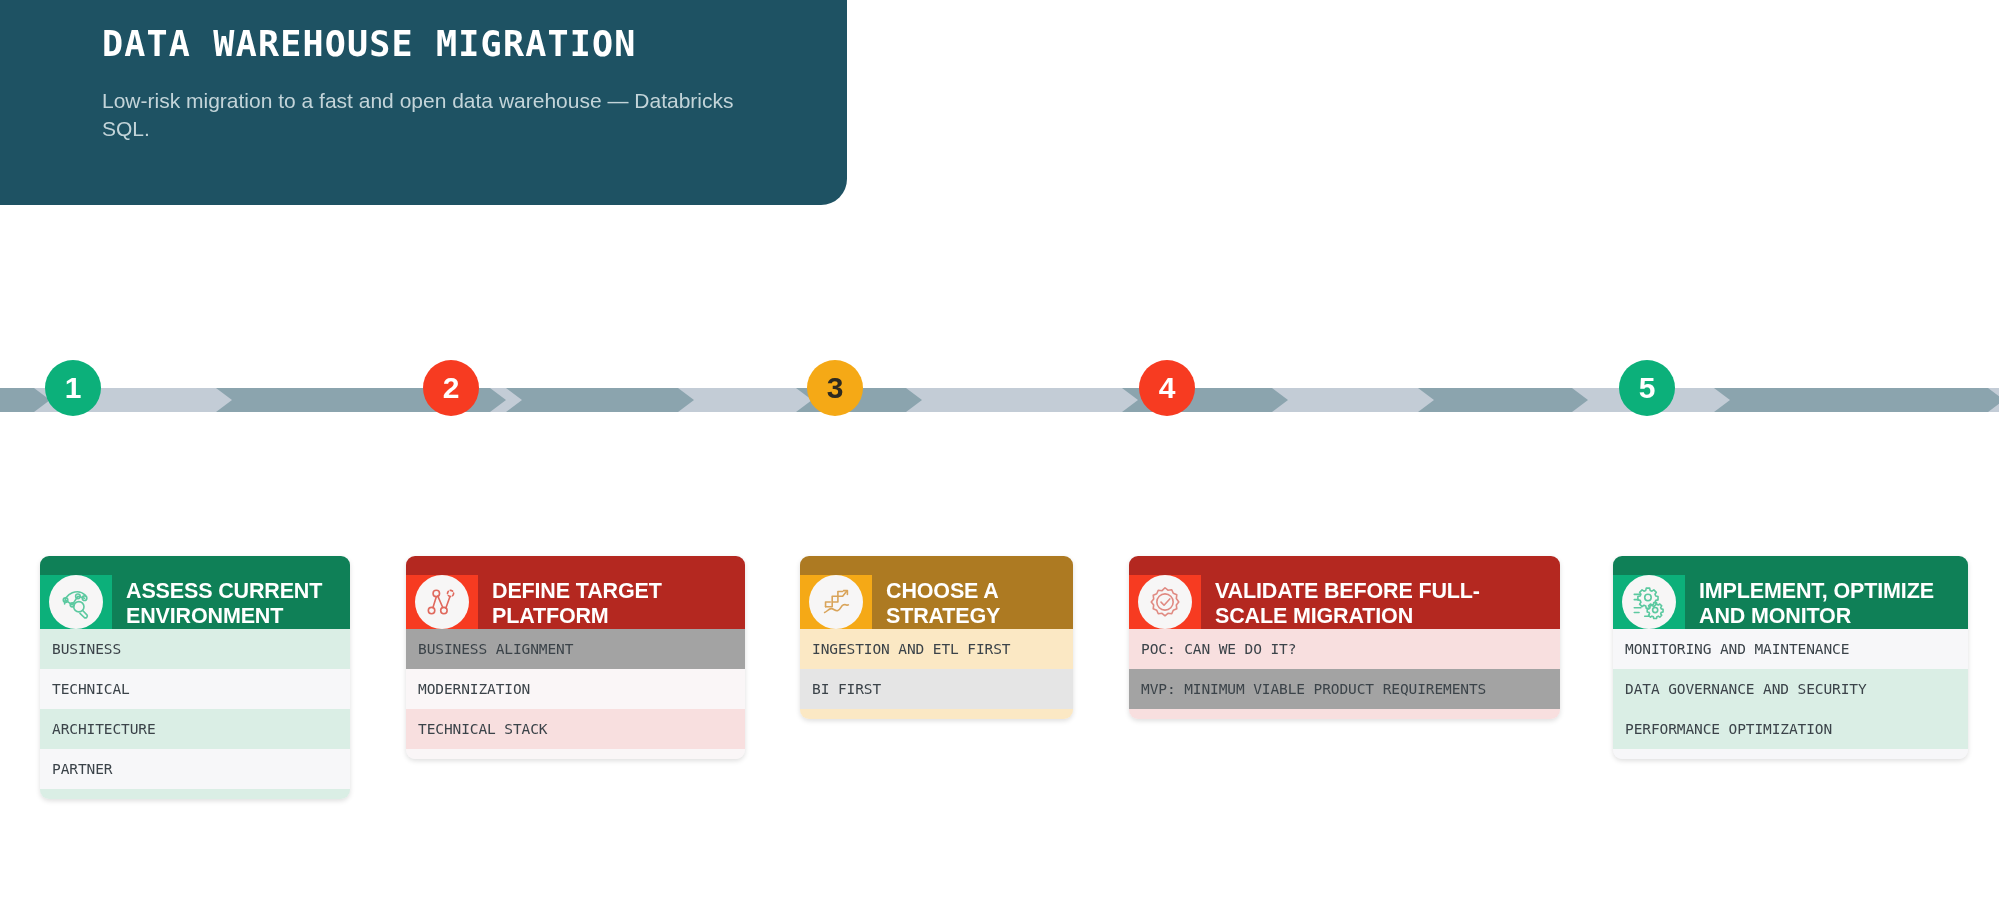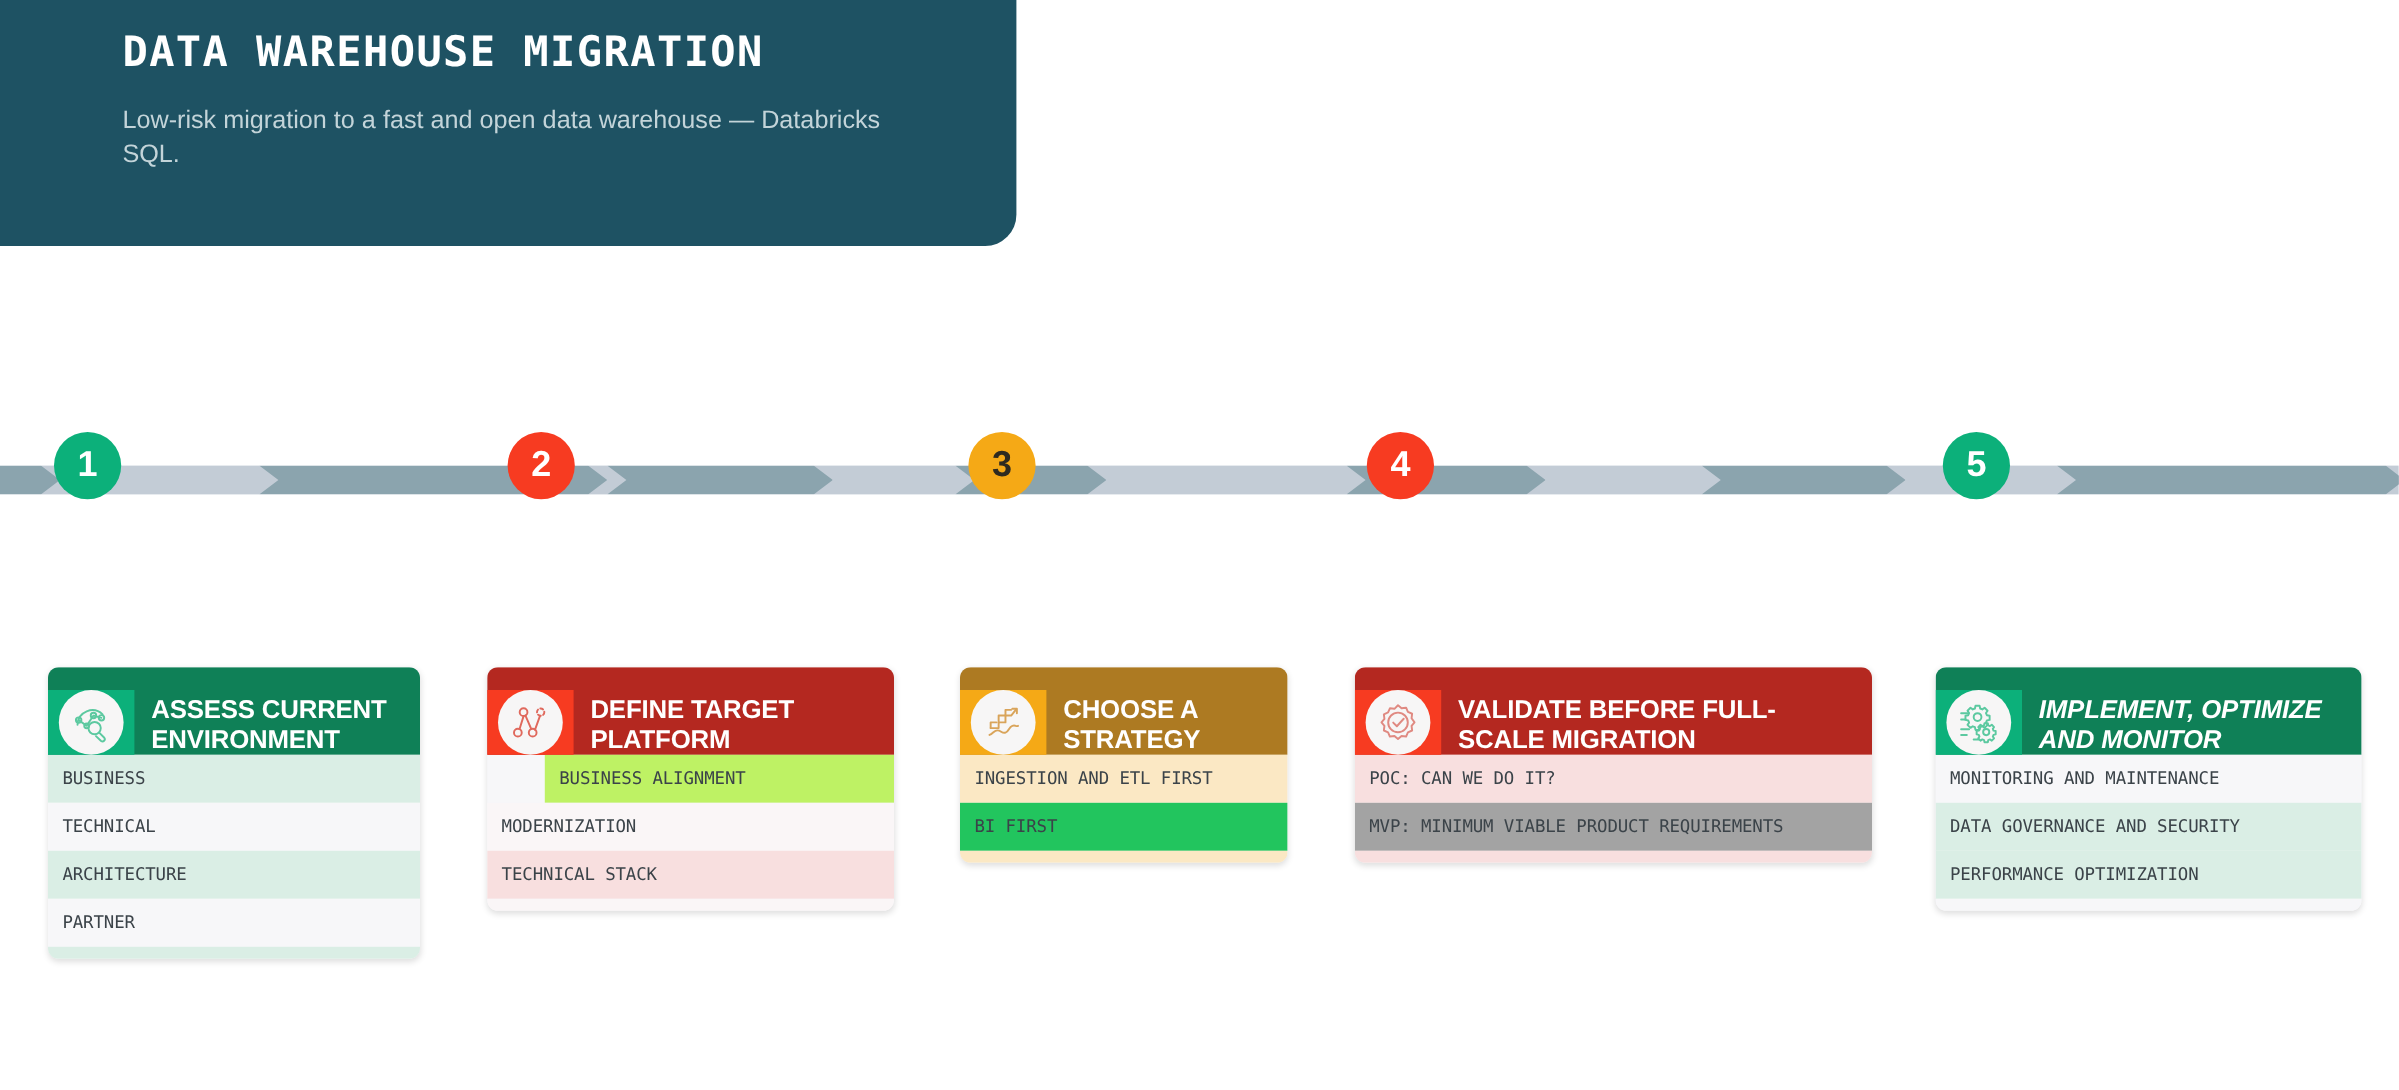--- a/index.html
+++ b/index.html
@@ -214,62 +214,62 @@
               <circle cx="14" cy="11" r="3.4" fill="none" stroke="#e0695d" stroke-width="1.7" stroke-linecap="round" stroke-linejoin="round"></circle>
               <circle cx="9" cy="29" r="3.4" fill="none" stroke="#e0695d" stroke-width="1.7" stroke-linecap="round" stroke-linejoin="round"></circle>
               <circle cx="22" cy="29" r="3.4" fill="none" stroke="#e0695d" stroke-width="1.7" stroke-linecap="round" stroke-linejoin="round"></circle>
               <circle cx="29" cy="11" r="3.2" fill="none" stroke="#e0695d" stroke-width="1.7" stroke-linecap="round" stroke-linejoin="round" stroke-dasharray="2.6 2.2"></circle>
               <path fill="none" stroke="#e0695d" stroke-width="1.7" stroke-linecap="round" stroke-linejoin="round" d="M14 14.5L10.5 25.8M15.6 13.8L20.8 25.8M24 26.6l4.4-12.3"></path>
             </svg>
           </div>
         </div>
         <div class="card-title">DEFINE TARGET PLATFORM</div>
       </div>
-      <div class="card-row" style="background: #bef264; margin-left: 48px;">BUSINESS ALIGNMENT</div>
+      <div class="card-row" style="background: #a3a3a3;">BUSINESS ALIGNMENT</div>
       <div class="card-row" style="background: rgb(250, 246, 247);">MODERNIZATION</div>
       <div class="card-row" style="background: rgb(248, 223, 223);">TECHNICAL STACK</div>
       <div class="card-tail" style="background: rgb(250, 246, 247);"></div>
     </div>
     <div class="card" style="left: 800px; width: 273px;">
       <div class="card-header" style="background: rgb(173, 122, 34);">
         <div class="card-icon-box" style="background: rgb(245, 169, 22);">
           <div class="icon-disc">
             <svg width="38" height="38" viewBox="0 0 40 40">
               <path fill="none" stroke="#d9a45a" stroke-width="1.7" stroke-linecap="round" stroke-linejoin="round" d="M8 31c3-1 4-4 7-4s4 3 7 2 3-5 6-6 3 1 5 0"></path>
               <path fill="none" stroke="#d9a45a" stroke-width="1.7" stroke-linecap="round" stroke-linejoin="round" d="M9 25h7v-5h6v-6h5l4-5"></path>
               <path fill="none" stroke="#d9a45a" stroke-width="1.7" stroke-linecap="round" stroke-linejoin="round" d="M9 25v-5h5M16 20v-6h6M22 14V9h5"></path>
               <path fill="none" stroke="#d9a45a" stroke-width="1.7" stroke-linecap="round" stroke-linejoin="round" d="M28 8h4v4"></path>
             </svg>
           </div>
         </div>
         <div class="card-title">CHOOSE A STRATEGY</div>
       </div>
       <div class="card-row" style="background: rgb(251, 232, 196);">INGESTION AND ETL FIRST</div>
-      <div class="card-row" style="background: #22c55e;">BI FIRST</div>
+      <div class="card-row" style="background: #e5e5e5;">BI FIRST</div>
       <div class="card-tail" style="background: rgb(251, 232, 196);"></div>
     </div>
     <div class="card" style="left: 1129px; width: 431px;">
       <div class="card-header" style="background: rgb(180, 40, 32);">
         <div class="card-icon-box" style="background: rgb(247, 59, 33);">
           <div class="icon-disc">
             <svg width="38" height="38" viewBox="0 0 40 40">
               <path fill="none" stroke="#e08a82" stroke-width="1.7" stroke-linecap="round" stroke-linejoin="round" d="M20 5l3.1 2.6 4-.5 1.6 3.7 3.7 1.6-.5 4L34.5 20l-2.6 3.1.5 4-3.7 1.6-1.6 3.7-4-.5L20 34.5l-3.1-2.6-4 .5-1.6-3.7-3.7-1.6.5-4L5.5 20l2.6-3.1-.5-4 3.7-1.6 1.6-3.7 4 .5z"></path>
               <circle cx="20" cy="20" r="8.6" fill="none" stroke="#e08a82" stroke-width="1.7" stroke-linecap="round" stroke-linejoin="round"></circle>
               <path fill="none" stroke="#e08a82" stroke-width="1.7" stroke-linecap="round" stroke-linejoin="round" d="M15.8 20.2l3.2 3.2 6-6.6"></path>
             </svg>
           </div>
         </div>
         <div class="card-title">VALIDATE BEFORE FULL-SCALE MIGRATION</div>
       </div>
       <div class="card-row" style="background: rgb(248, 223, 223);">POC: CAN WE DO IT?</div>
       <div class="card-row" style="background: #a3a3a3;">MVP: MINIMUM VIABLE PRODUCT REQUIREMENTS</div>
       <div class="card-tail" style="background: rgb(248, 223, 223);"></div>
     </div>
     <div class="card" style="left: 1613px; width: 355px;">
-      <div class="card-header" style="background: rgb(15, 128, 87); font-style: italic;">
+      <div class="card-header" style="background: rgb(15, 128, 87);">
         <div class="card-icon-box" style="background: rgb(12, 176, 122);">
           <div class="icon-disc">
             <svg width="38" height="38" viewBox="0 0 40 40">
               <path fill="none" stroke="#5cc9a0" stroke-width="1.7" stroke-linecap="round" stroke-linejoin="round" d="M16.6 7.8l.5-2.4h3.6l.5 2.4 1.9.8 2-1.4 2.6 2.6-1.4 2 .8 1.9 2.4.5v3.6l-2.4.5-.8 1.9 1.4 2-2.6 2.6-2-1.4-1.9.8-.5 2.4h-3.6l-.5-2.4-1.9-.8-2 1.4-2.6-2.6 1.4-2-.8-1.9-2.4-.5v-3.6l2.4-.5.8-1.9-1.4-2 2.6-2.6 2 1.4z"></path>
               <circle cx="18.9" cy="15.3" r="3.4" fill="none" stroke="#5cc9a0" stroke-width="1.7" stroke-linecap="round" stroke-linejoin="round"></circle>
               <path fill="none" stroke="#5cc9a0" stroke-width="1.7" stroke-linecap="round" stroke-linejoin="round" d="M24.6 22.6l.4-1.9h2.9l.4 1.9 1.5.6 1.6-1.1 2 2-1.1 1.6.6 1.5 1.9.4v2.9l-1.9.4-.6 1.5 1.1 1.6-2 2-1.6-1.1-1.5.6-.4 1.9h-2.9l-.4-1.9-1.5-.6-1.6 1.1-2-2 1.1-1.6-.6-1.5-1.9-.4v-2.9l1.9-.4.6-1.5-1.1-1.6 2-2 1.6 1.1z"></path>
               <circle cx="26.5" cy="28.5" r="2.7" fill="none" stroke="#5cc9a0" stroke-width="1.7" stroke-linecap="round" stroke-linejoin="round"></circle>
               <path fill="none" stroke="#5cc9a0" stroke-width="1.7" stroke-linecap="round" stroke-linejoin="round" d="M4.5 12h6M4.5 17.5h4M4.5 26h7M4.5 31h5M15.5 35h5"></path>
             </svg>
           </div>

